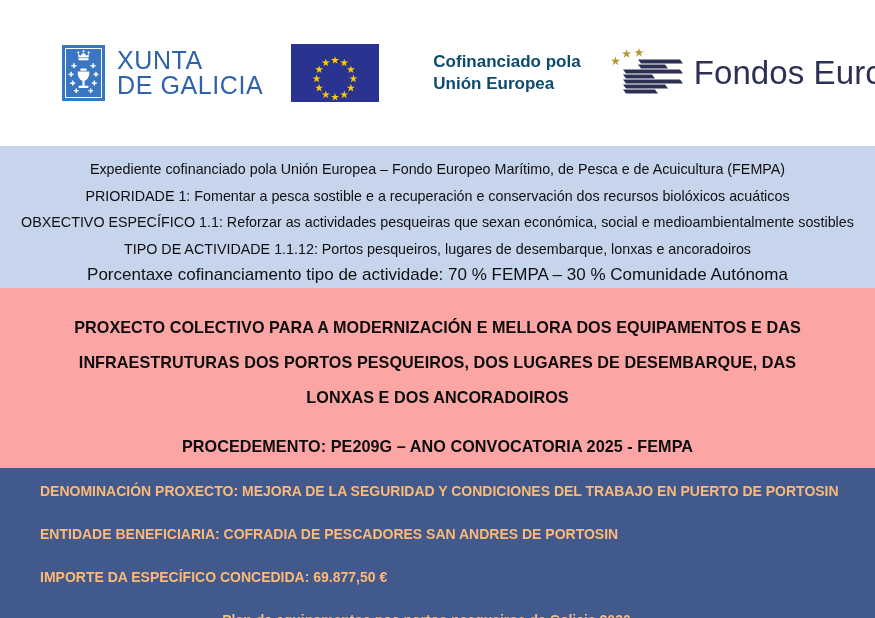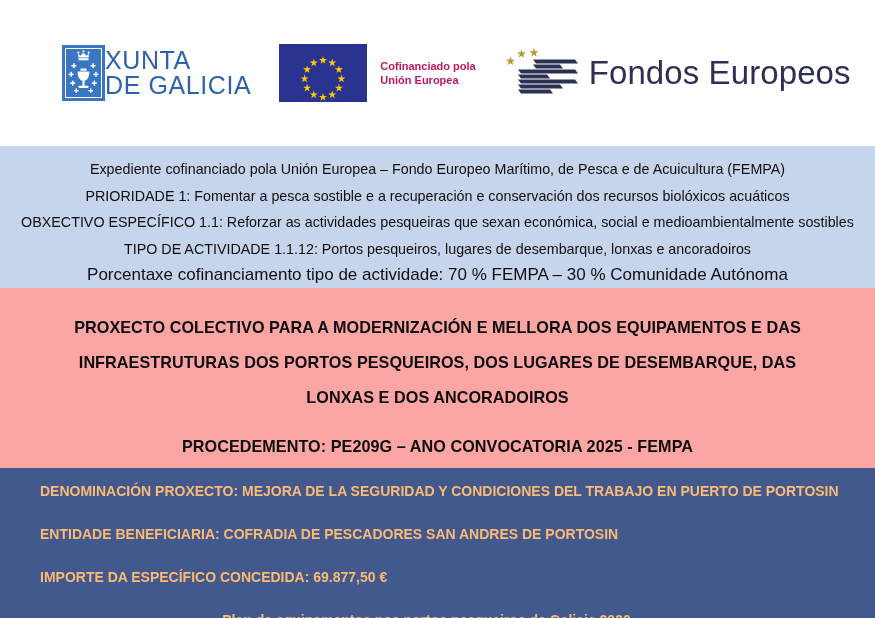--- a/index.html
+++ b/index.html
@@ -35,21 +35,21 @@
     align-items: center;
     width: 100%;
     padding: 0 30px 0 62px;
     box-sizing: border-box;
   }
 
   
   .xunta {
     display: flex;
     align-items: center;
-    gap: 0;
+    gap: 12px;
     justify-content: space-between;
   }
   .xunta-shield {
     width: 43px;
     height: 56px;
     background: #3a77c2;
     position: relative;
     flex: none;
   }
   .xunta-shield .inner {
@@ -78,25 +78,26 @@
     margin-left: 28px;
   }
   .eu-flag {
     width: 88px;
     height: 58px;
     background: #2b3391;
     position: relative;
     flex: none;
   }
   .eu-text {
-    color: #be185d;
+    color: #0c4a6e;
     font-weight: bold;
-    font-size: 11px;
+    font-size: 17px;
     line-height: 1.28;
     white-space: nowrap;
+    margin-left: 41px;
   }
 
   
   .fondos {
     display: flex;
     align-items: center;
     gap: 11px;
     margin-left: 28px;
   }
   .fondos-mark {

